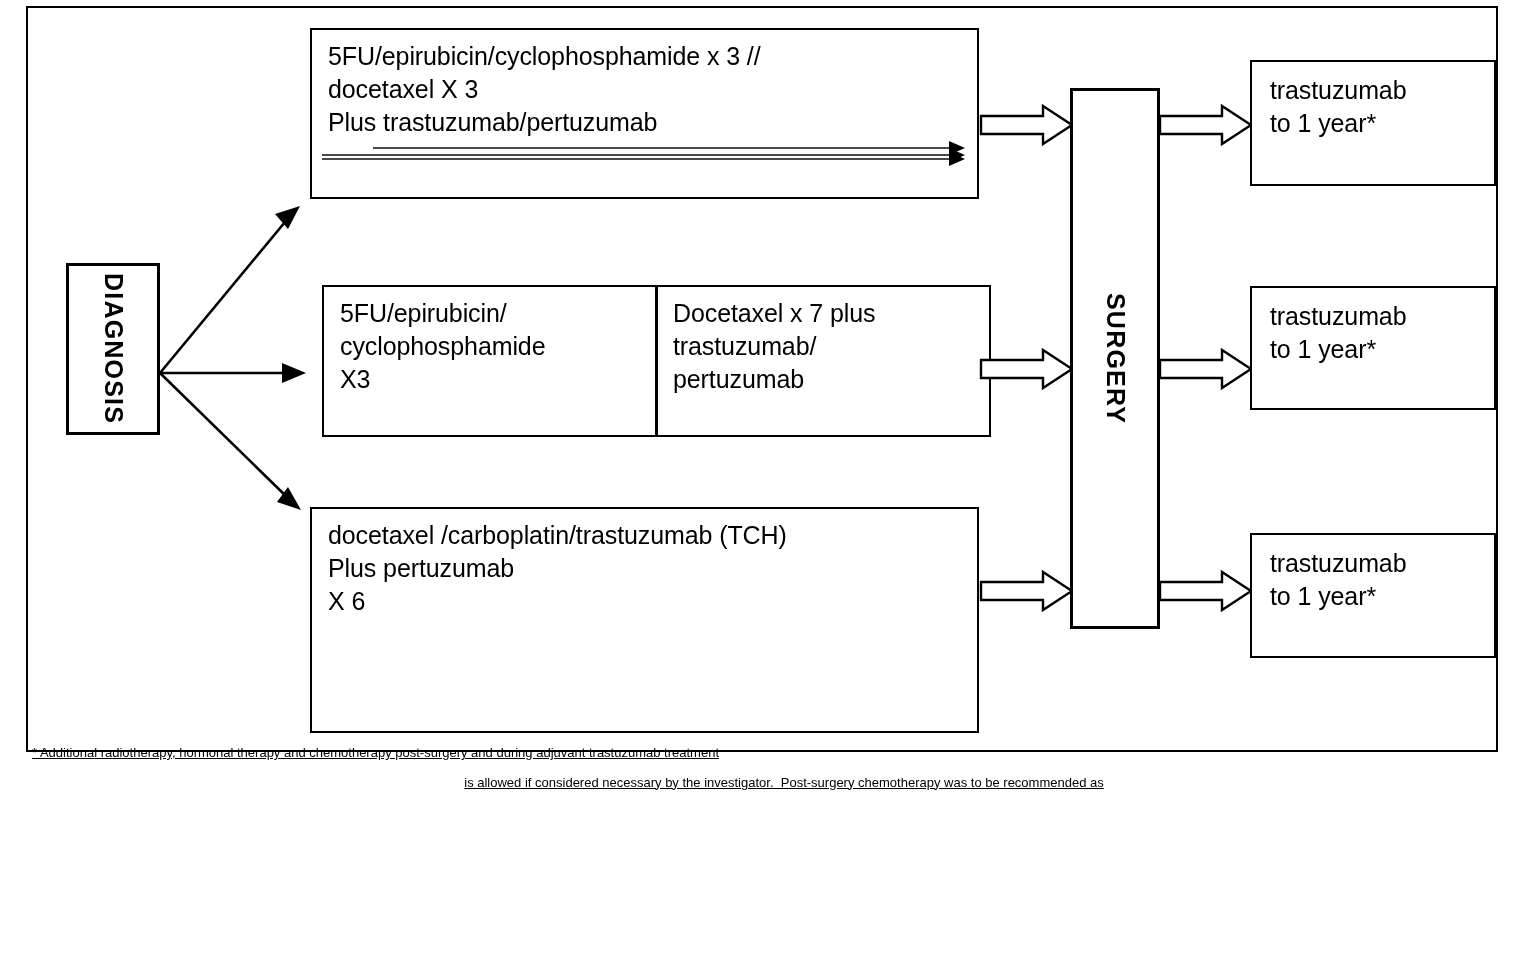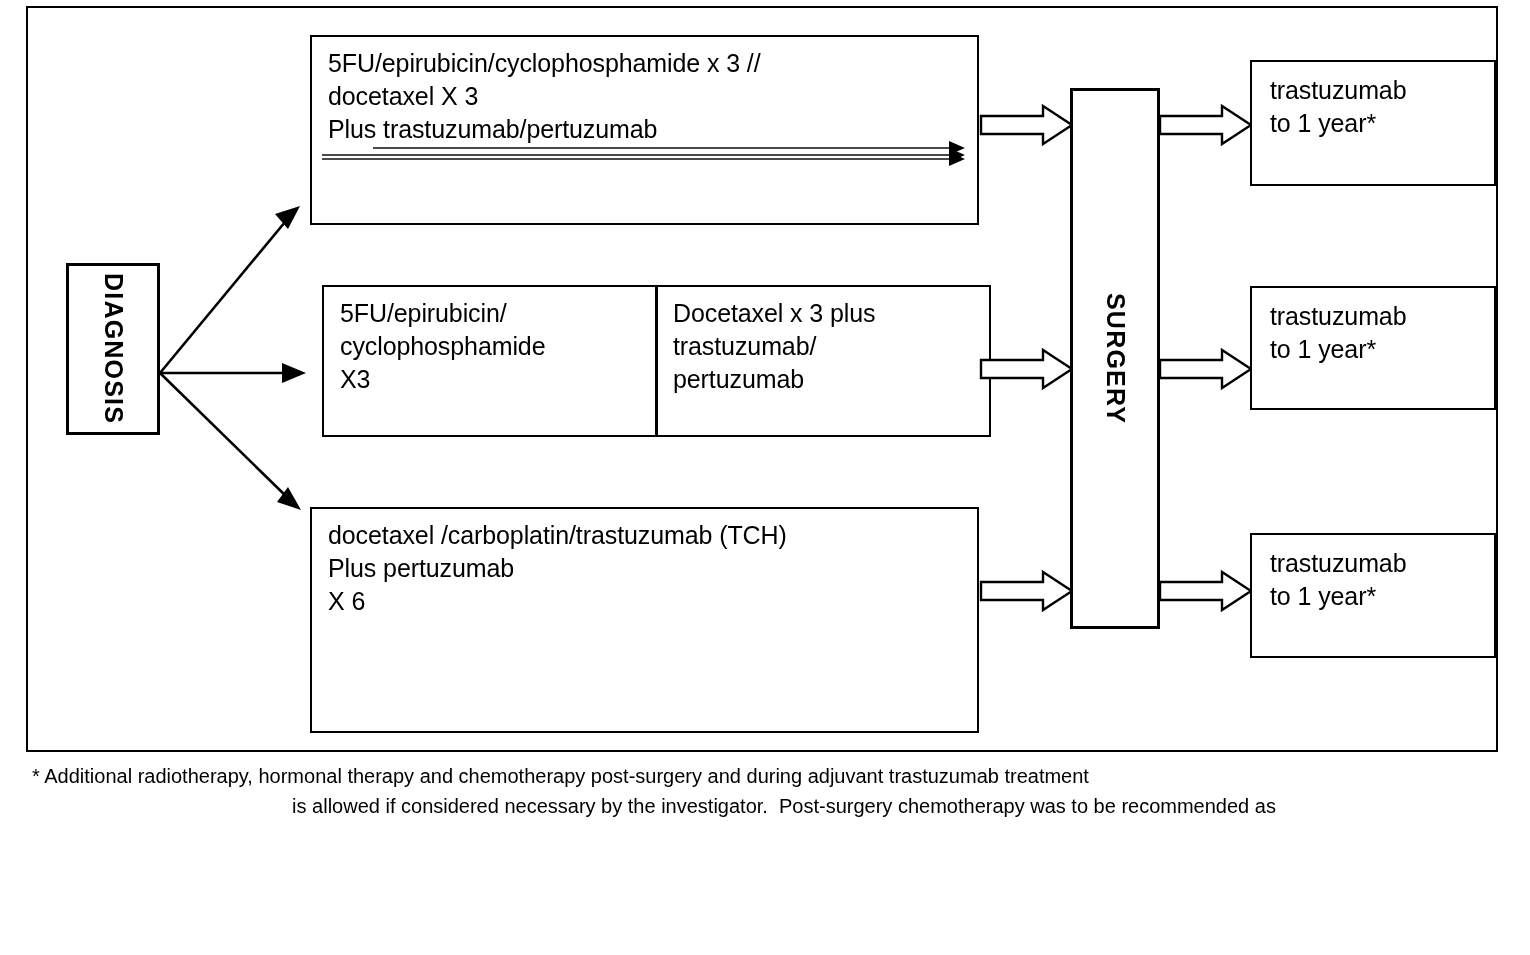--- a/index.html
+++ b/index.html
@@ -77,21 +77,21 @@
 
   
   #surgery-box {
     left: 1042px;
     top: 80px;
     width: 90px;
     height: 541px;
   }
 
   
-  #arm-a-box { left: 282px; top: 27px;  width: 669px; height: 190px; }
+  #arm-a-box { left: 282px; top: 20px;  width: 669px; height: 171px; }
   #arm-b-box { left: 294px; top: 277px; width: 669px; height: 152px; }
   #arm-c-box { left: 282px; top: 499px; width: 669px; height: 226px; }
 
   
   #arm-b-divider {
     position: absolute;
     left: 331px;
     top: 0px;
     width: 2.5px;
     height: 100%;
@@ -143,24 +143,25 @@
     top: 180px;
     width: 190px;
     height: 340px;
   }
   #branch-arrows svg { display: block; overflow: visible; }
 
   
   #footnote {
     position: absolute;
     left: 32px;
-    top: 762px;
+    top: 738px;
     width: 1480px;
-    font-size: 20px;
+    font-size: 13px;
     line-height: 29.5px;
+    text-decoration: underline;
   }
   #footnote .fn-line { white-space: pre; }
   #footnote .fn-line.indent { padding-left: 24px; text-align: center; }
 </style>
 </head>
 <body>
 
 <div id="page">
 
   <div id="diagram-frame">
@@ -197,21 +198,21 @@
     <div class="duration-arrow" id="arm-a-duration">
       <div class="shaft" style="width:627px;"></div>
       <div class="head" style="left:627px;"></div>
     </div>
 
     <div class="box" id="arm-b-box">
       <div id="arm-b-divider"></div>
       <div class="box-text" id="arm-b-left-text">5FU/epirubicin/
 cyclophosphamide
 X3</div>
-      <div class="box-text" id="arm-b-right-text">Docetaxel x 3 plus
+      <div class="box-text" id="arm-b-right-text">Docetaxel x 7 plus
 trastuzumab/
 pertuzumab</div>
     </div>
     <div class="duration-arrow" id="arm-b-duration">
       <div class="shaft" style="width:576px;"></div>
       <div class="head" style="left:576px;"></div>
     </div>
 
     <div class="box" id="arm-c-box">
       <div class="box-text">docetaxel /carboplatin/trastuzumab (TCH)

